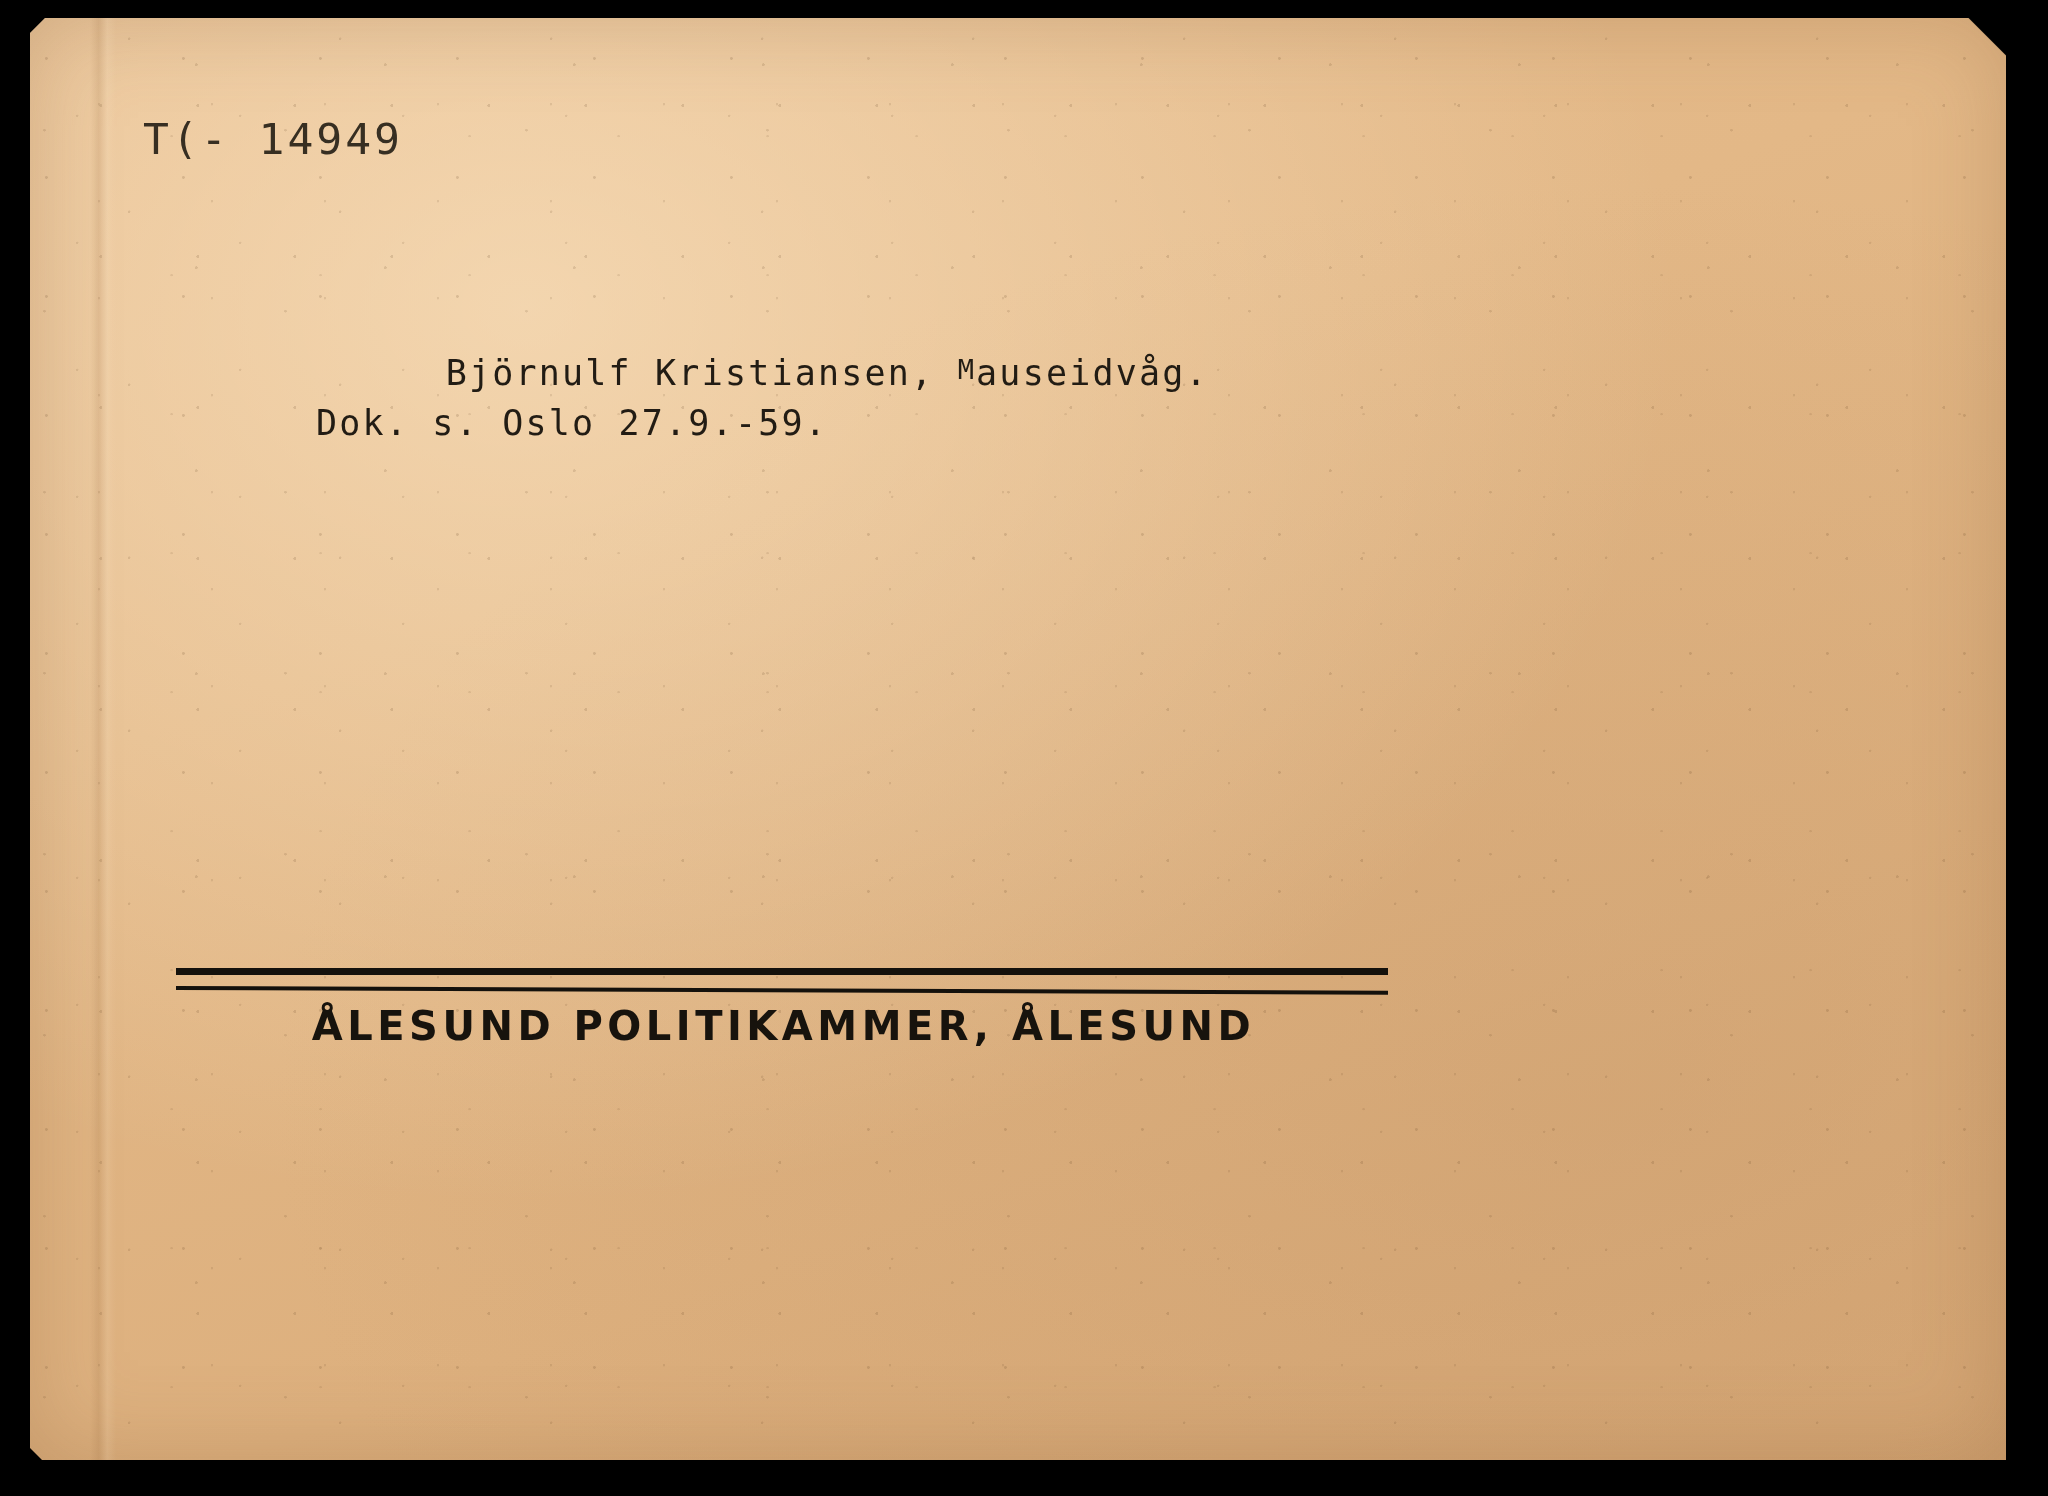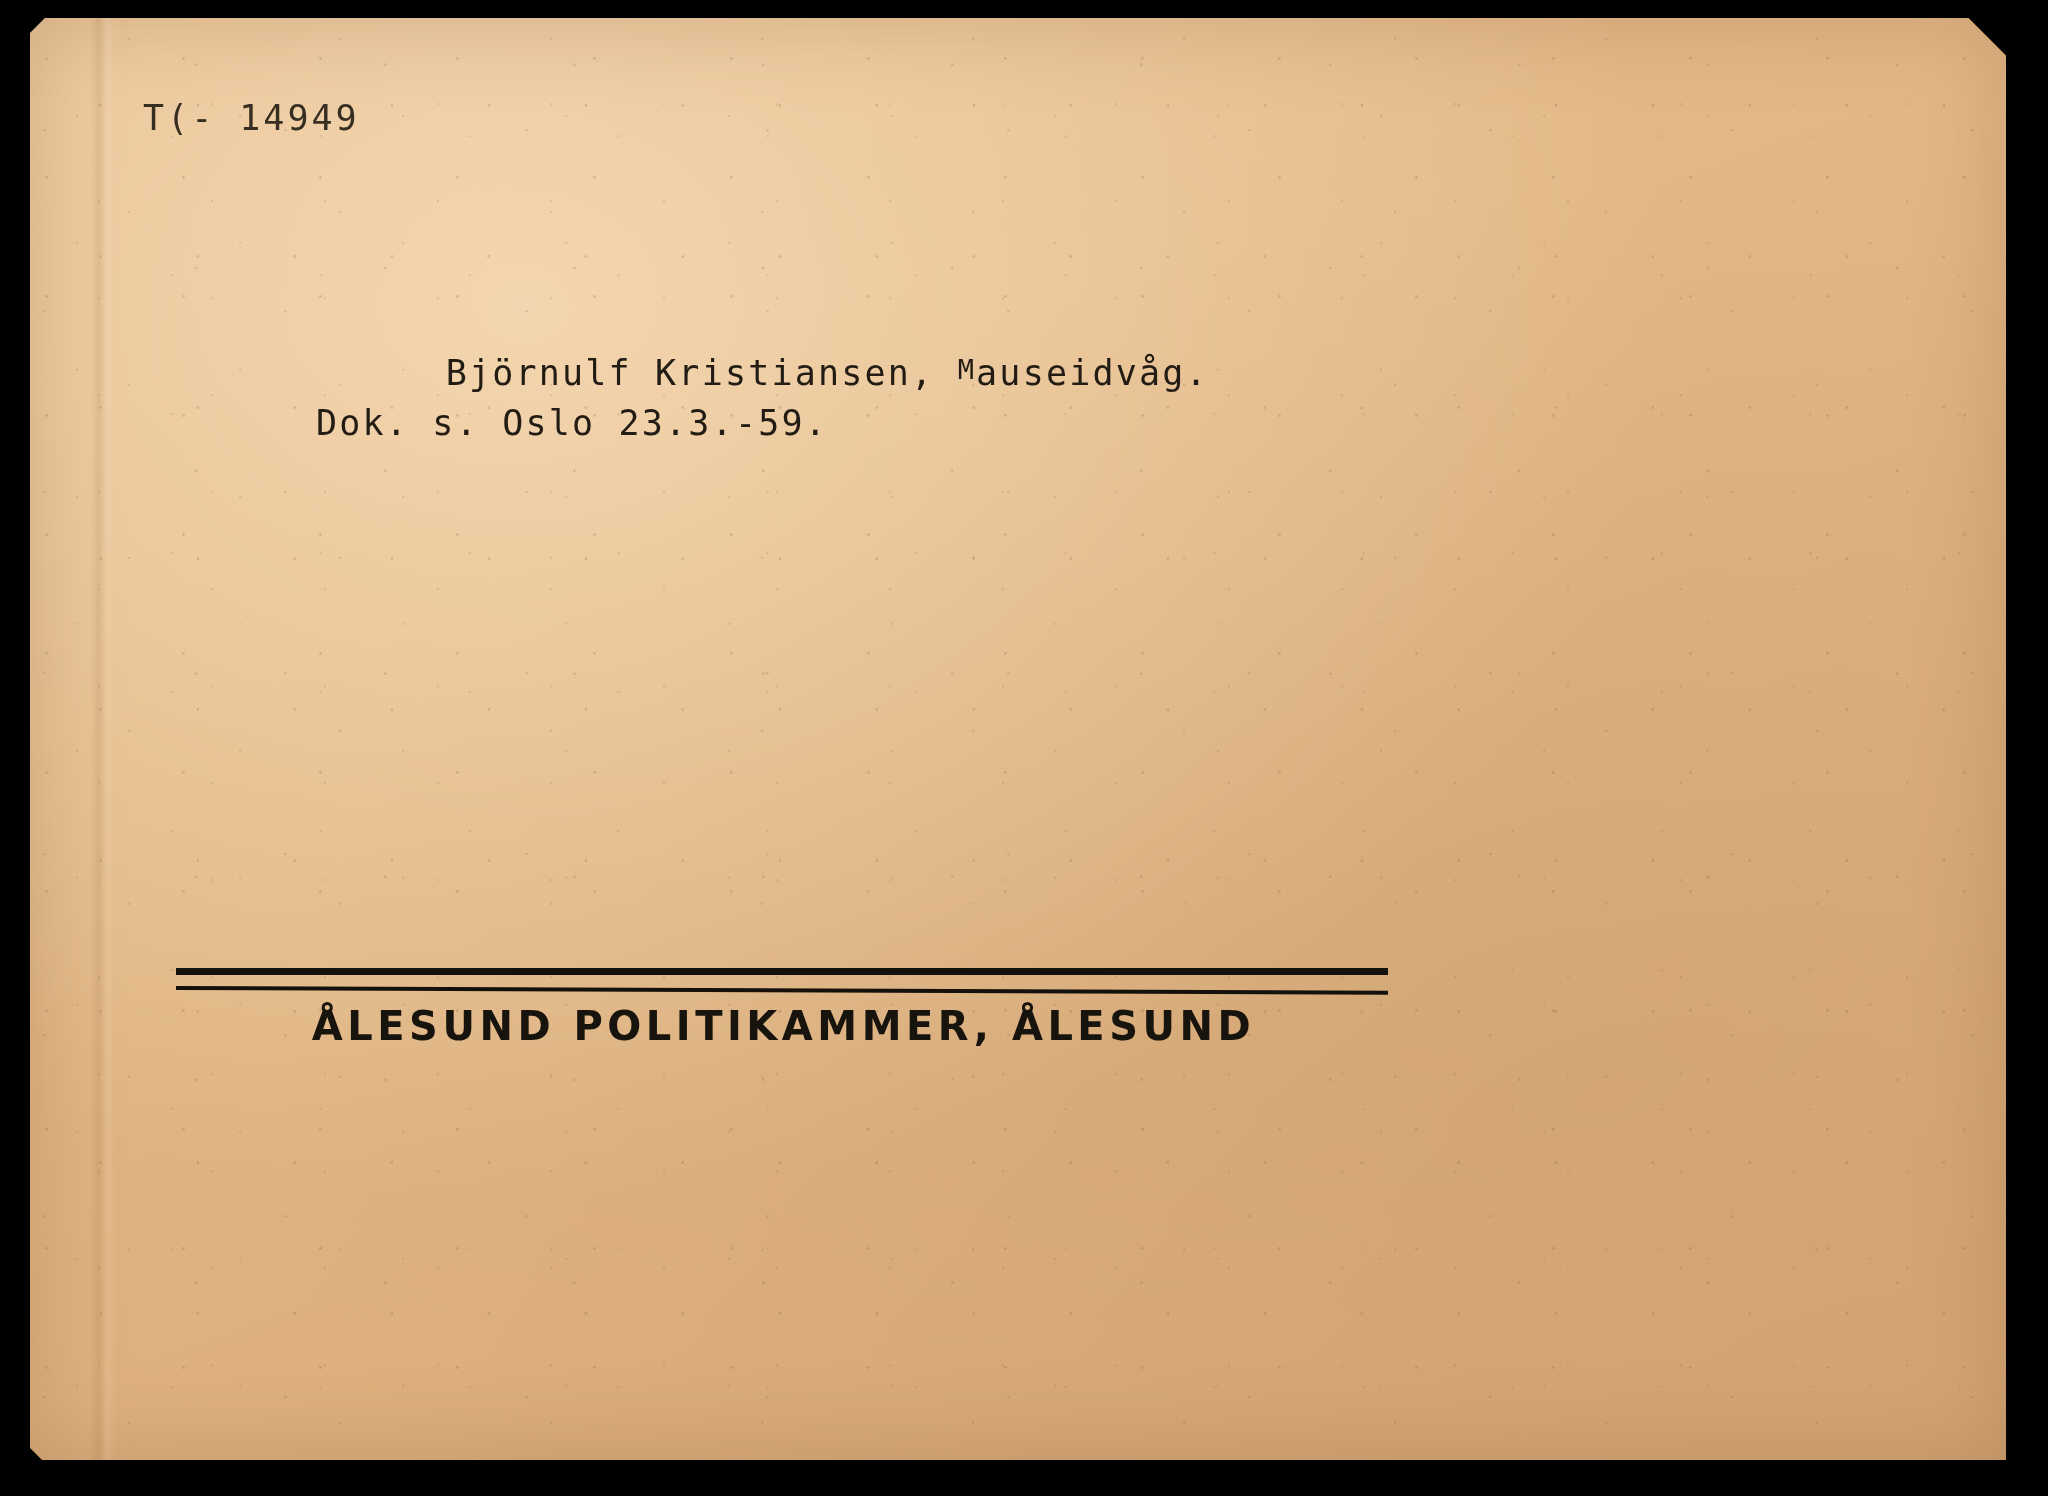--- a/index.html
+++ b/index.html
@@ -79,22 +79,22 @@
   
   .typed {
     position: absolute;
     font-family: "DejaVu Sans Mono", "Liberation Mono", monospace;
     color: #231d15;
     white-space: pre;
   }
 
   #ref-number {
     left: 113px;
-    top: 80px;
-    font-size: 35px;
+    top: 96px;
+    font-size: 43px;
     letter-spacing: 3px;
     color: #2a2319;
     opacity: 0.93;
   }
 
   #addressee {
     left: 276px;
     top: 295px;
     font-size: 35px;
     letter-spacing: 2.2px;
@@ -155,21 +155,21 @@
 
     <div id="grain"></div>
     <div id="fold"></div>
 
     <div class="typed" id="ref-number">T(- 14949</div>
 
     <div class="typed" id="addressee">
       <span>Björnulf Kristiansen, </span><span class="raised">M</span><span>auseidvåg.</span>
     </div>
 
-    <div class="typed" id="doc-line">Dok. s. Oslo 23.3.-59.</div>
+    <div class="typed" id="doc-line">Dok. s. Oslo 27.9.-59.</div>
 
     <div id="footer-rule-thick"></div>
     <div id="footer-rule-thin"></div>
 
     <div id="footer-text">ÅLESUND POLITIKAMMER, ÅLESUND</div>
 
   </div>
 </div>
 
 </body></html>

